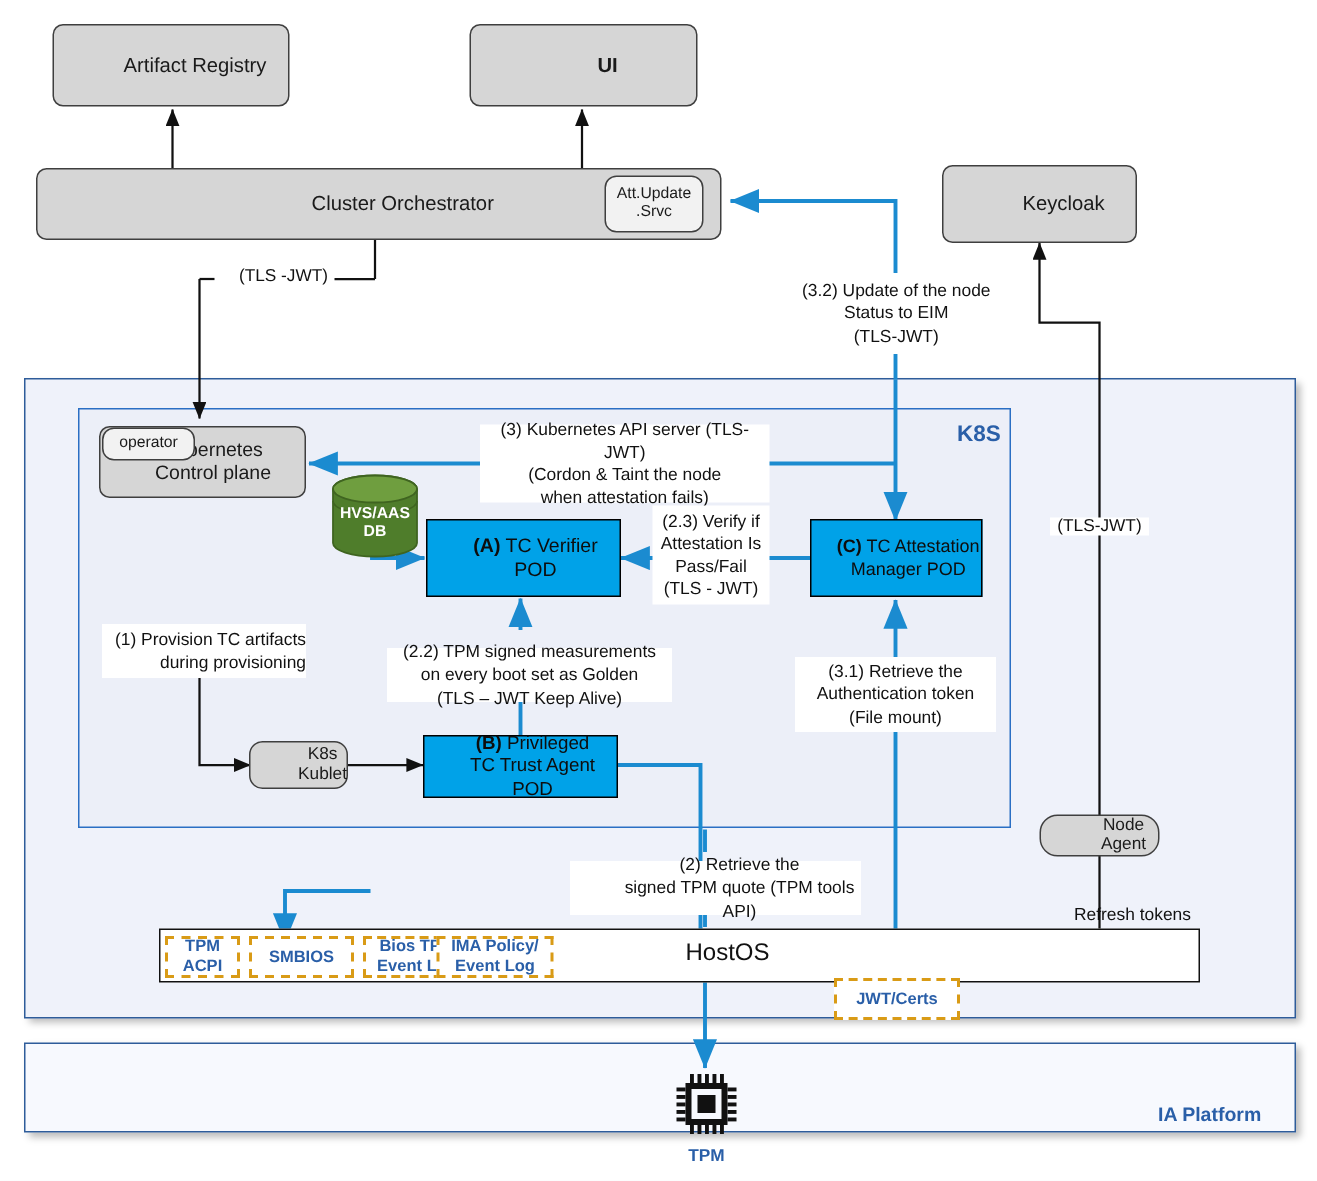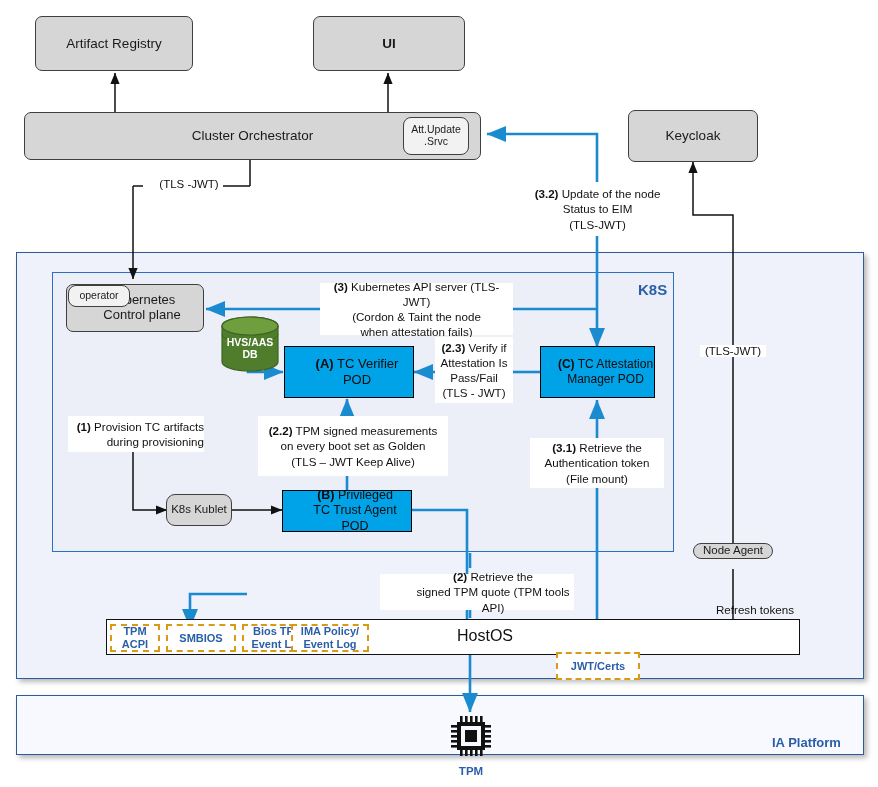--- a/index.html
+++ b/index.html
@@ -4,21 +4,21 @@
 <style>
   html,body{margin:0;padding:0;background:#ffffff;}
   body{font-family:"Liberation Sans", sans-serif;}
   #canvas{position:relative;width:878px;height:787px;overflow:hidden;background:#fff;}
   .abs{position:absolute;box-sizing:border-box;}
 
   
   .graybox{
     background:#d6d6d6;border:1px solid #3f3f3f;border-radius:7px;
     display:flex;align-items:center;justify-content:center;text-align:center;
-    color:#1a1a1a;font-size:13.5px;line-height:1.15;
+    color:#1a1a1a;font-size:13.5px;line-height:1.15;padding-left:32px;
   }
   .graybox.small{font-size:11.5px;border-radius:9px;}
   .whitebadge{
     background:#f2f2f2;border:1px solid #3f3f3f;border-radius:8px;
     display:flex;align-items:center;justify-content:center;text-align:center;
     font-size:10.5px;color:#1a1a1a;line-height:1.1;
   }
   .bluebox{
     background:#00a2e8;border:1.6px solid #000;
     display:flex;align-items:center;justify-content:center;text-align:center;
@@ -44,21 +44,21 @@
   .corner-label{
     color:#2a5fa8;font-weight:bold;font-size:15px;
   }
 
   
   .callout{
     background:#ffffff;text-align:center;color:#111;
     font-size:11.6px;line-height:1.30;
     display:flex;flex-direction:column;justify-content:center;align-items:center;
   }
-  .callout .num{font-weight:bold;}
+  .callout .num{font-weight:normal;}
   .plainlabel{
     background:transparent;text-align:center;color:#111;font-size:11.6px;line-height:1.3;
   }
   .tiny-white{background:#fff;font-size:11.5px;color:#111;text-align:center;}
 
   
   .chip{
     border:2px dashed #d99b16;background:#ffffff;
     display:flex;align-items:center;justify-content:center;text-align:center;
     color:#2a5fa8;font-weight:bold;font-size:11px;line-height:1.15;
@@ -229,21 +229,21 @@
       <span>TC Attestation</span></div>
     <div>Manager POD</div>
   </div>
 
   <div class="abs callout" style="left:68px;top:416px;width:136px;height:36px;align-items:flex-end;">
     <div><span class="num">(1)</span>
       <span>Provision TC artifacts</span></div>
     <div>during provisioning</div>
   </div>
 
-  <div class="abs callout" style="left:258px;top:416px;width:190px;height:60px;">
+  <div class="abs callout" style="left:258px;top:432px;width:190px;height:36px;">
     <div><span class="num">(2.2)</span>
       <span>TPM signed measurements</span></div>
     <div>on every boot set as Golden</div>
     <div>(TLS – JWT Keep Alive)</div>
   </div>
 
   <div class="abs callout" style="left:530px;top:438px;width:134px;height:50px;">
     <div><span class="num">(3.1)</span>
       <span>Retrieve the</span></div>
     <div>Authentication token</div>
@@ -253,21 +253,21 @@
   <div class="abs graybox small" style="left:166px;top:494px;width:66px;height:32px;">
     <span>K8s Kublet</span>
   </div>
 
   <div class="abs bluebox" style="left:282px;top:490px;width:130px;height:42px;flex-direction:column;font-size:12.5px;">
     <div><b>(B)</b>
       <span>Privileged</span></div>
     <div>TC Trust Agent POD</div>
   </div>
 
-  <div class="abs graybox small" style="left:693px;top:543px;width:80px;height:16px;">
+  <div class="abs graybox small" style="left:693px;top:543px;width:80px;height:28px;border-radius:12px;">
     <span>Node Agent</span>
   </div>
 
 
   <div class="abs callout" style="left:380px;top:574px;width:194px;height:36px;padding-left:32px;">
     <div><span class="num">(2)</span>
       <span>Retrieve the</span></div>
     <div>signed TPM quote (TPM tools API)</div>
   </div>
 

